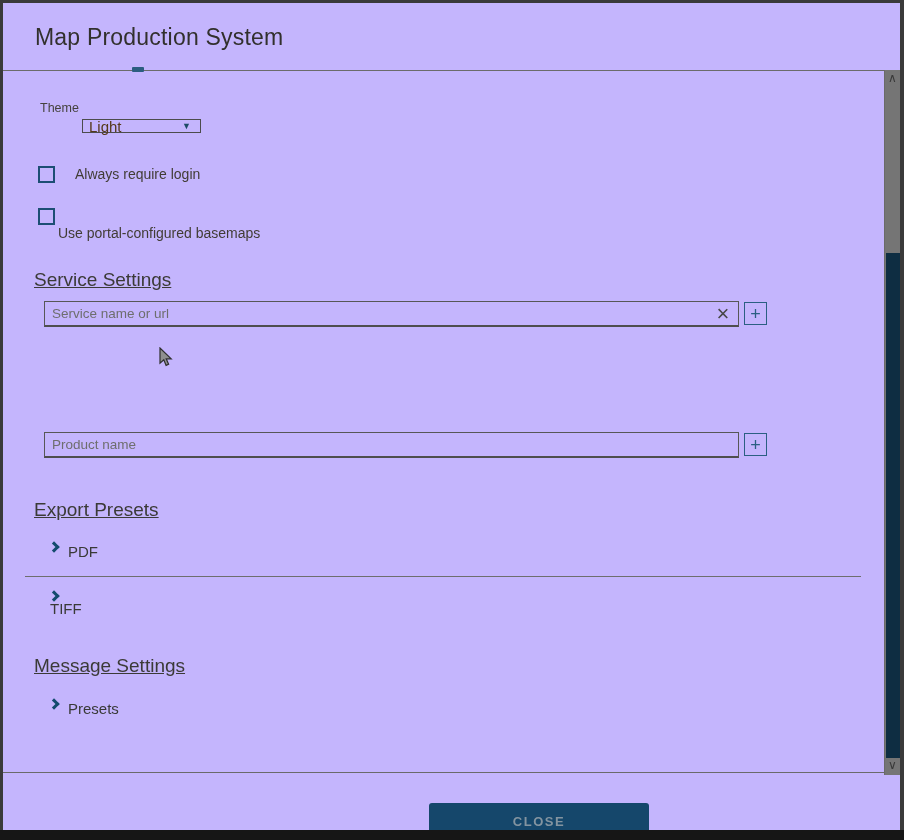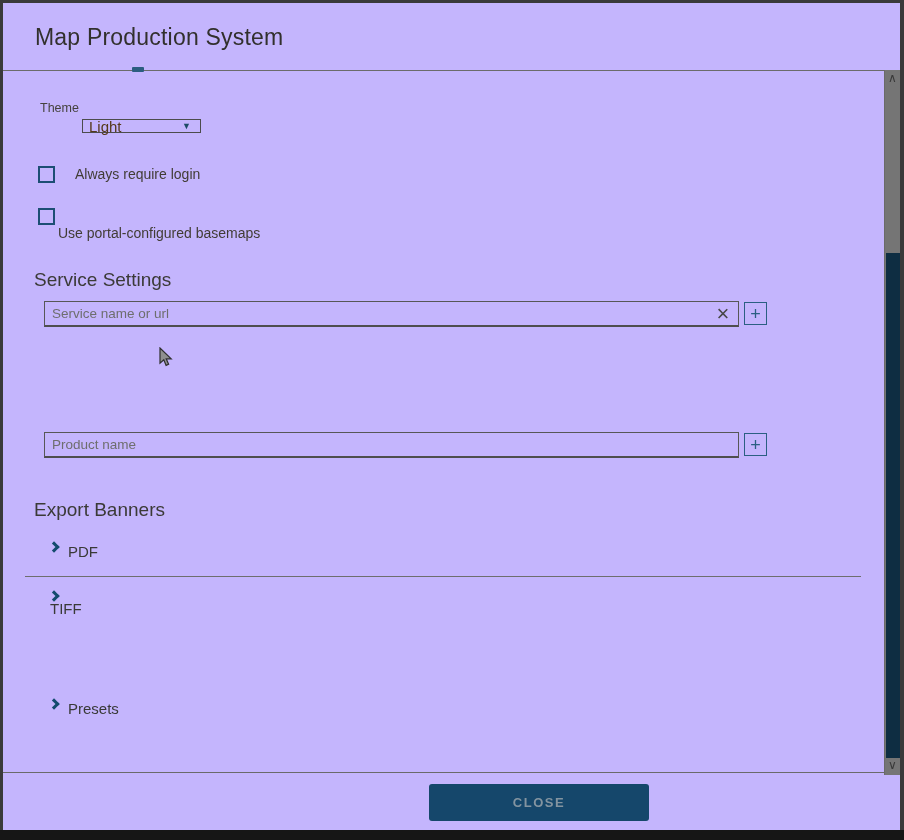--- a/index.html
+++ b/index.html
@@ -35,21 +35,21 @@
   .select-value { font-size:15px; color:#56391b; }
   .caret { font-size:9px; color:#1d4a66; }
 
   
   .checkbox-row { position:absolute; left:35px; display:flex; align-items:flex-start; height:18px; }
   .cb-row-1 { top:163px; } .cb-row-2 { top:205px;flex-direction:column; }
   .checkbox { width:17px; height:17px; border:2px solid #1c4e74; background:transparent; flex:0 0 auto; }
   .checkbox-label { font-size:14px; color:#413c35; margin-left:20px; }
 
   
-  .section-heading { position:absolute; left:31px; font-size:19px; color:#3b3a37; }
+  .section-heading { position:absolute; left:31px; font-size:19px; color:#3b3a37;text-decoration:underline; }
   .svc-heading { top:266px; } .prod-heading { top:397px; }
   .exp-heading { top:496px; } .msg-heading { top:652px; }
 
   
   .text-input {
     position:absolute; left:41px; width:695px; height:26px;
     background:transparent; border:1px solid #575757; border-bottom:2px solid #4e4e4e;
     padding:0 28px 0 7px; font-size:13.5px; color:#3c3c3c;
     font-family:inherit; outline:none;
   }
@@ -78,21 +78,21 @@
   .divider-mid { position:absolute; left:22px; top:573px; width:836px; height:1px; background:#6e6e6e; }
 
   
   .footer-divider { position:absolute; left:0; top:769px; width:881px; height:1px; background:#6a6a6a; }
   .btn {
     position:absolute; top:781px; height:37px;
     background:#15476b; color:#8394a0; border:none; border-radius:3px;
     font-size:13px; font-weight:600; letter-spacing:1.5px;
     font-family:inherit; cursor:default;
   }
-  .btn-close { left:426px; width:220px; }
+  .btn-close { left:426px; width:220px;margin-top:19px; }
   .btn-update { left:662px; width:223px; }
 
   
   .scrollbar {
     position:absolute; left:881px; top:67px; width:16px; height:705px;
     background:#757575; border-left:1px solid #6a6a6a;
   }
   .scroll-arrow {
     position:absolute; left:0; width:100%; height:18px;
     color:#393939; font-size:12px; line-height:17px; text-align:center;
@@ -134,31 +134,32 @@
 
   <div class="cursor">
     <svg width="16" height="21" viewBox="0 0 16 21">
       <path d="M2 1 L2 16.2 L5.8 12.8 L8.1 18.4 L10.6 17.3 L8.2 11.8 L13.2 11.8 Z" fill="#8f8f8f" stroke="#2e2e2e" stroke-width="1.2"></path>
     </svg>
   </div>
 
   <input class="text-input prod-input" type="text" placeholder="Product name" style="">
   <button class="plus-btn plus-2">+</button>
 
-  <div class="section-heading exp-heading">Export Banners</div>
+  <div class="section-heading exp-heading">Export Presets</div>
   <div class="expand-row row-pdf">
     <span class="chev"></span>
     <span class="row-label">PDF</span>
   </div>
   <div class="divider-mid"></div>
   <div class="expand-row row-tiff">
     <span class="chev"></span>
     <span class="row-label">TIFF</span>
   </div>
 
+  <div class="section-heading msg-heading">Message Settings</div>
   <div class="expand-row row-banners">
     <span class="chev"></span>
     <span class="row-label">Presets</span>
   </div>
 
   <div class="footer-divider"></div>
   <button class="btn btn-close">CLOSE</button>
 
   <div class="scrollbar">
     <div class="scroll-arrow scroll-up">∧</div>

